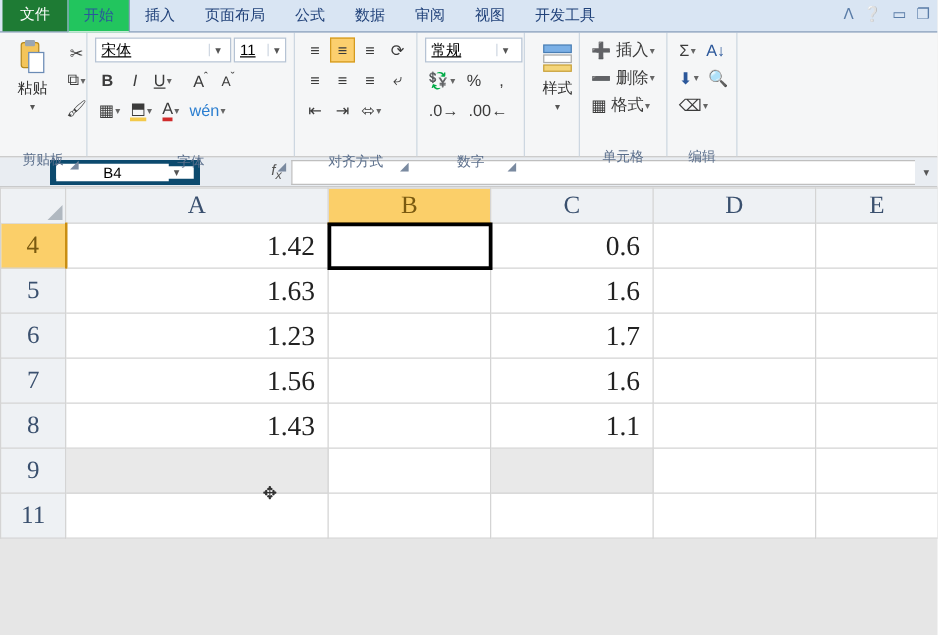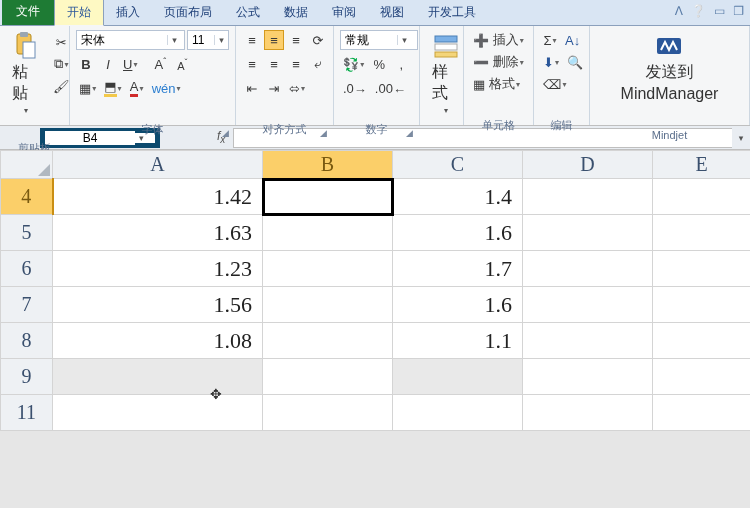--- a/index.html
+++ b/index.html
@@ -2,41 +2,41 @@
 <html><head>
 <meta charset="utf-8">
 <style>
 * { box-sizing: border-box; margin: 0; padding: 0; font-family: "Microsoft YaHei", SimSun, Arial, sans-serif; }
 body { background: #e6e6e6; width: 750px; height: 508px; overflow: hidden; font-size: 12px; }
 
 
 .tab-bar { display: flex; align-items: flex-end; background: #d9e5f3; border-bottom: 1px solid #8ba0bc; height: 26px; padding-left: 2px; position: relative; }
 .tab { padding: 4px 12px 4px; color: #21427a; cursor: pointer; }
 .tab.file { background: #1e7b34; color: #fff; border-radius: 0; padding: 5px 14px; }
-.tab.active { background: #fef9c3; border: 1px solid #8ba0bc; border-bottom: 1px solid #f5f6f7; margin-bottom: -1px; color: #2b579a; }
+.tab.active { background: #22c55e; border: 1px solid #8ba0bc; border-bottom: 1px solid #f5f6f7; margin-bottom: -1px; color: #2b579a; }
 .titlebar-ctrls { position: absolute; right: 6px; top: 4px; display: flex; gap: 8px; color: #4a6; }
 .titlebar-ctrls span { color: #5b7da8; cursor: pointer; }
 
 
 .ribbon { background: #f5f6f7; border-bottom: 1px solid #bfbfbf; display: flex; height: 100px; }
 .group { border-right: 1px solid #cdd7e1; display: flex; flex-direction: column; justify-content: space-between; padding: 4px 6px 0; }
 .group-body { display: flex; align-items: flex-start; gap: 4px; flex: 1; }
 .group-label { text-align: center; font-size: 11px; color: #5b6f8c; padding: 2px 0 3px; position: relative; margin-top: 22px; }
 .group-label .launcher { position: absolute; right: 0; bottom: 2px; font-size: 9px; color: #7a8aa0; cursor: pointer; }
 
 .big-btn { display: flex; flex-direction: column; align-items: center; justify-content: center; padding: 2px 6px; cursor: pointer; gap: 2px; }
 .big-btn .ic { width: 28px; height: 28px; display: flex; align-items: center; justify-content: center; }
-.big-btn .lbl { font-size: 16px; color: #333; }
+.big-btn .lbl { font-size: 12px; color: #333; }
 .big-btn .dd { font-size: 8px; color: #555; }
 
 .col { display: flex; flex-direction: column; gap: 2px; }
 .row { display: flex; align-items: center; gap: 2px; }
 
 .combo { display: flex; align-items: center; border: 1px solid #b6c3d4; background: #fff; height: 20px; }
-.combo input { border: none; outline: none; font-size: 12px; padding: 0 4px; width: 60px; background: transparent; }
+.combo input { border: none; outline: none; font-size: 12px; padding: 0 4px; width: 60px; background: transparent; text-decoration: underline; }
 .combo .arr { width: 14px; text-align: center; color: #555; font-size: 9px; cursor: pointer; border-left: 1px solid #d0d8e2; }
 
 .ic-btn { min-width: 20px; height: 20px; display: flex; align-items: center; justify-content: center; cursor: pointer; color: #3b3b3b; font-size: 13px; border: 1px solid transparent; padding: 0 2px; }
 .ic-btn.active { background: #fccf6e; border-color: #d49a1f; }
 .ic-btn .arr { font-size: 8px; margin-left: 1px; color: #666; }
 .sup { font-size: 9px; vertical-align: super; }
 
 
 .fbar { display: flex; align-items: center; background: #e9edf2; border-bottom: 1px solid #bfbfbf; height: 24px; }
 .name-box { width: 120px; display: flex; align-items: center; border: 5px solid #0c4a6e; background: #fff; height: 20px; margin: 0 4px 0 40px; }
@@ -305,35 +305,20 @@
         <div class="ic-btn">
               <span>⌫</span>
               <span class="arr">▾</span>
             </div>
       </div>
     </div>
       </div>
     <div class="group-label"><span>编辑</span></div>
   </div>
 
-  <div class="group" style="flex:1">
-    <div class="group-body" style="justify-content:center">
-      <div class="big-btn">
-        <span class="ic">
-            <svg width="28" height="24">
-              <rect x="2" y="4" width="24" height="16" rx="2" fill="#2b579a"></rect>
-              <path d="M6 16 L10 8 L14 16 L18 8 L22 16" stroke="#fff" fill="none" stroke-width="2"></path>
-            </svg>
-          </span>
-        <span class="lbl">发送到</span>
-        <span class="lbl">MindManager</span>
-      </div>
-    </div>
-    <div class="group-label"><span>Mindjet</span></div>
-  </div>
 </div>
 
 <div class="fbar">
   <div class="name-box">
     <input value="B4" style="">
     <span class="arr">▾</span>
   </div>
   <span class="fx"><span>f<sub>x</sub></span></span>
   <input class="formula-input" value="" style="">
   <span class="fbar-expand">▾</span>
@@ -357,21 +342,21 @@
         <th class="colh">C</th>
         <th class="colh">D</th>
         <th class="colh">E</th>
       </tr>
     </thead>
     <tbody id="grid-body">
         <tr>
           <th class="rowh sel">4</th>
           <td class="cell">1.42</td>
           <td class="cell active"></td>
-          <td class="cell">1.4</td>
+          <td class="cell">0.6</td>
           <td class="cell"></td>
           <td class="cell"></td>
         </tr>
         <tr>
           <th class="rowh">5</th>
           <td class="cell">1.63</td>
           <td class="cell"></td>
           <td class="cell">1.6</td>
           <td class="cell"></td>
           <td class="cell"></td>
@@ -387,21 +372,21 @@
         <tr>
           <th class="rowh">7</th>
           <td class="cell">1.56</td>
           <td class="cell"></td>
           <td class="cell">1.6</td>
           <td class="cell"></td>
           <td class="cell"></td>
         </tr>
         <tr>
           <th class="rowh">8</th>
-          <td class="cell">1.08</td>
+          <td class="cell">1.43</td>
           <td class="cell"></td>
           <td class="cell">1.1</td>
           <td class="cell"></td>
           <td class="cell"></td>
         </tr>
         <tr>
           <th class="rowh">9</th>
           <td class="cell gray"></td>
           <td class="cell"></td>
           <td class="cell gray"></td>

